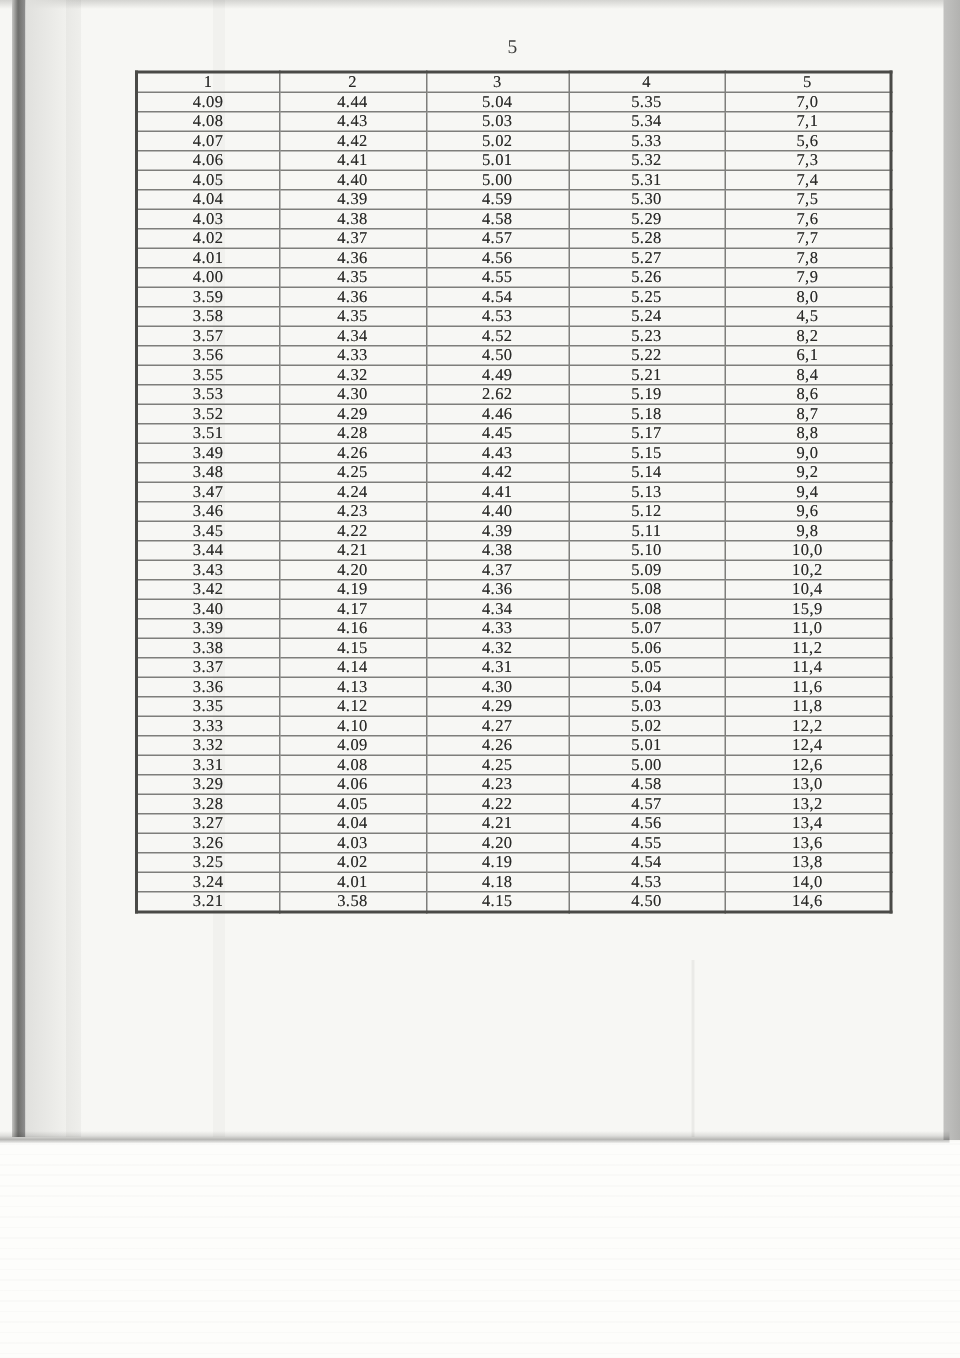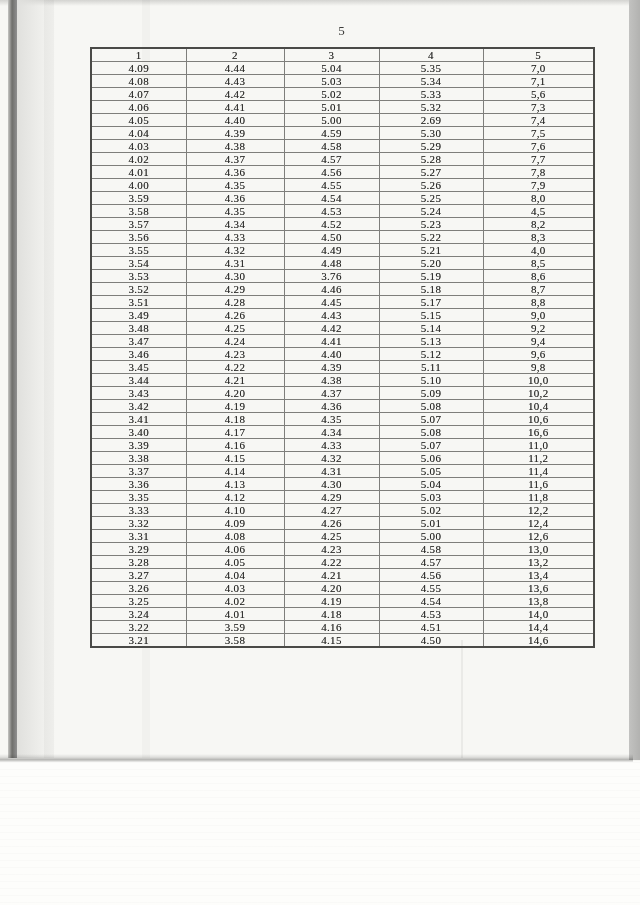--- a/index.html
+++ b/index.html
@@ -168,21 +168,21 @@
     <td>4.06</td>
     <td>4.41</td>
     <td>5.01</td>
     <td>5.32</td>
     <td>7,3</td>
   </tr>
           <tr>
     <td>4.05</td>
     <td>4.40</td>
     <td>5.00</td>
-    <td>2.69</td>
+    <td>5.31</td>
     <td>7,4</td>
   </tr>
           <tr>
     <td>4.04</td>
     <td>4.39</td>
     <td>4.59</td>
     <td>5.30</td>
     <td>7,5</td>
   </tr>
           <tr>
@@ -232,40 +232,33 @@
     <td>4.34</td>
     <td>4.52</td>
     <td>5.23</td>
     <td>8,2</td>
   </tr>
           <tr>
     <td>3.56</td>
     <td>4.33</td>
     <td>4.50</td>
     <td>5.22</td>
-    <td>8,3</td>
+    <td>6,1</td>
   </tr>
           <tr>
     <td>3.55</td>
     <td>4.32</td>
     <td>4.49</td>
     <td>5.21</td>
-    <td>4,0</td>
-  </tr>
-          <tr>
-    <td>3.54</td>
-    <td>4.31</td>
-    <td>4.48</td>
-    <td>5.20</td>
-    <td>8,5</td>
+    <td>8,4</td>
   </tr>
           <tr>
     <td>3.53</td>
     <td>4.30</td>
-    <td>3.76</td>
+    <td>2.62</td>
     <td>5.19</td>
     <td>8,6</td>
   </tr>
           <tr>
     <td>3.52</td>
     <td>4.29</td>
     <td>4.46</td>
     <td>5.18</td>
     <td>8,7</td>
   </tr>
@@ -326,32 +319,25 @@
     <td>10,2</td>
   </tr>
           <tr>
     <td>3.42</td>
     <td>4.19</td>
     <td>4.36</td>
     <td>5.08</td>
     <td>10,4</td>
   </tr>
           <tr>
-    <td>3.41</td>
-    <td>4.18</td>
-    <td>4.35</td>
-    <td>5.07</td>
-    <td>10,6</td>
-  </tr>
-          <tr>
     <td>3.40</td>
     <td>4.17</td>
     <td>4.34</td>
     <td>5.08</td>
-    <td>16,6</td>
+    <td>15,9</td>
   </tr>
           <tr>
     <td>3.39</td>
     <td>4.16</td>
     <td>4.33</td>
     <td>5.07</td>
     <td>11,0</td>
   </tr>
           <tr>
     <td>3.38</td>
@@ -438,27 +424,20 @@
     <td>13,8</td>
   </tr>
           <tr>
     <td>3.24</td>
     <td>4.01</td>
     <td>4.18</td>
     <td>4.53</td>
     <td>14,0</td>
   </tr>
           <tr>
-    <td>3.22</td>
-    <td>3.59</td>
-    <td>4.16</td>
-    <td>4.51</td>
-    <td>14,4</td>
-  </tr>
-          <tr>
     <td>3.21</td>
     <td>3.58</td>
     <td>4.15</td>
     <td>4.50</td>
     <td>14,6</td>
   </tr>
         </tbody>
     </table>
   </div>
 

